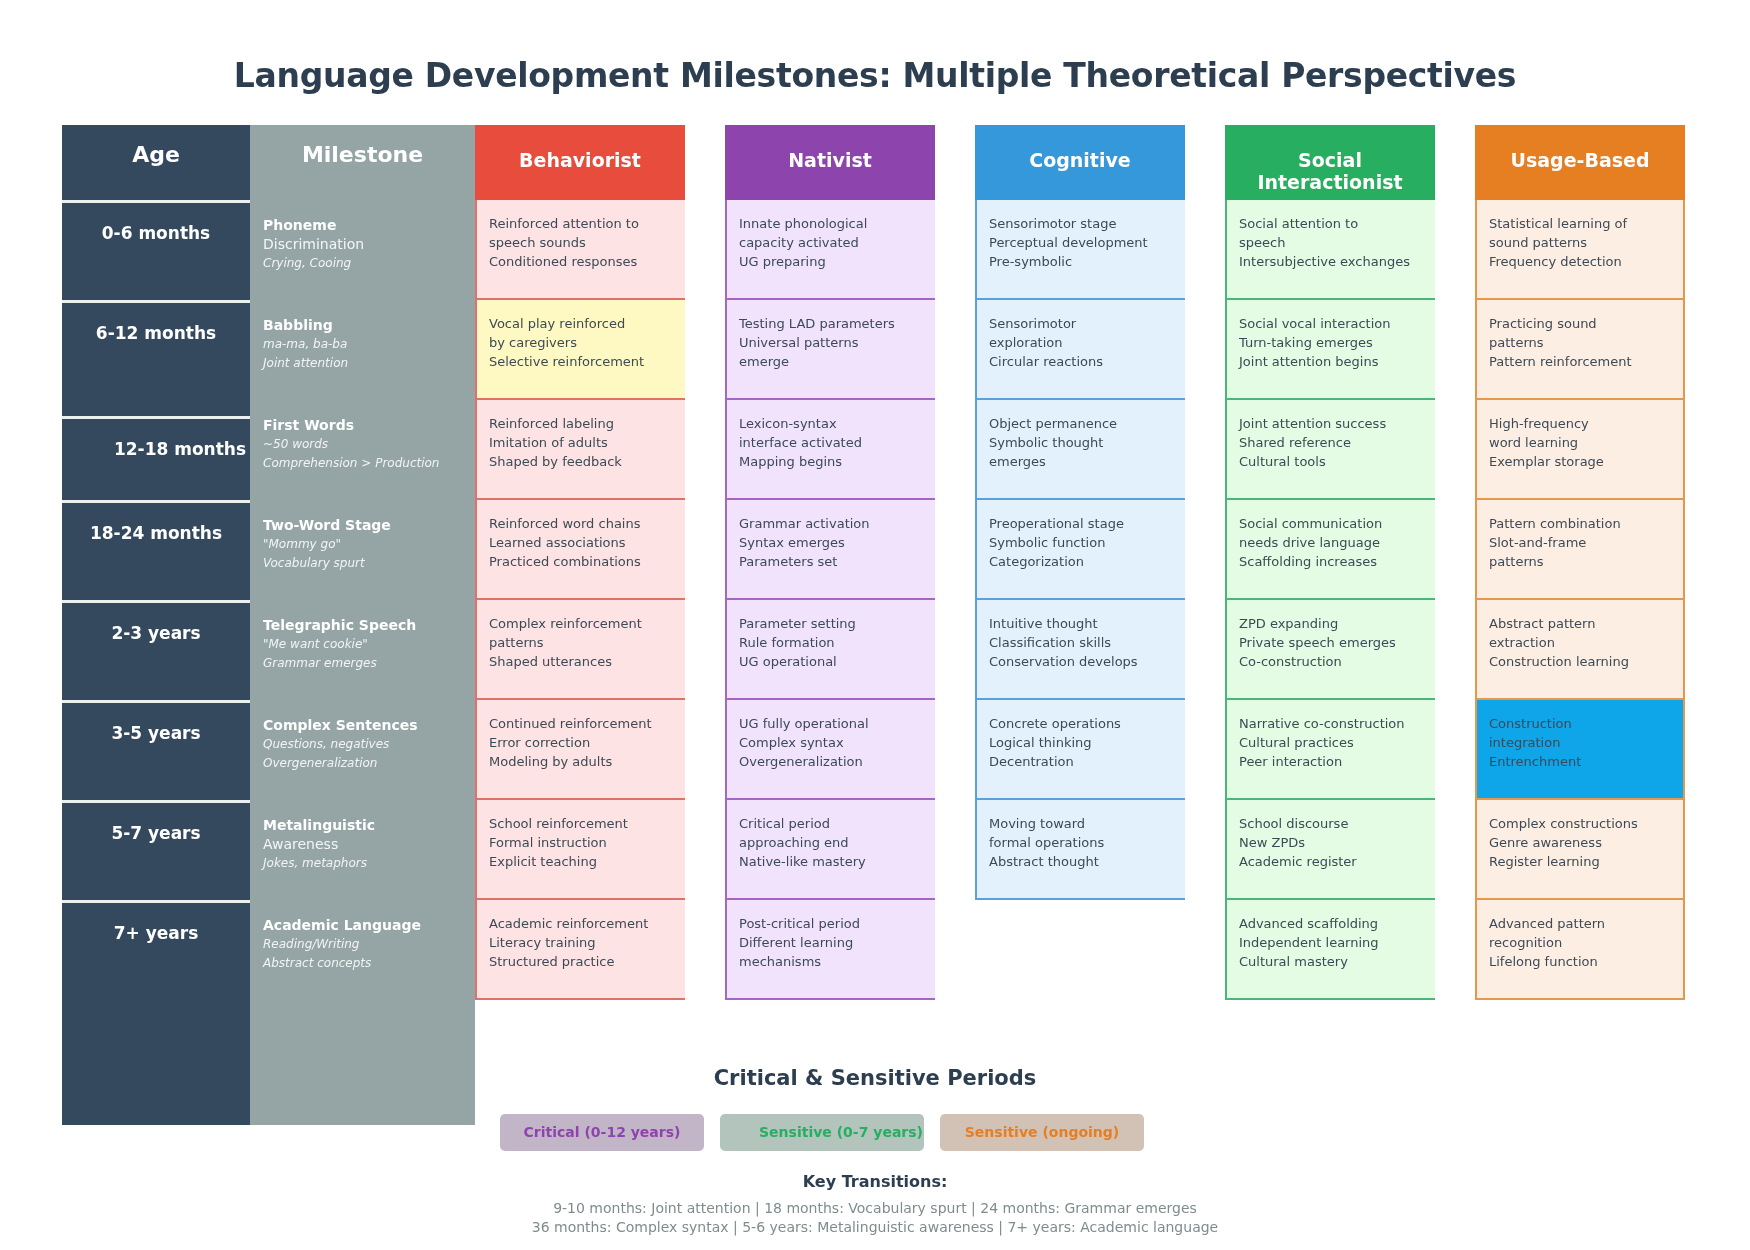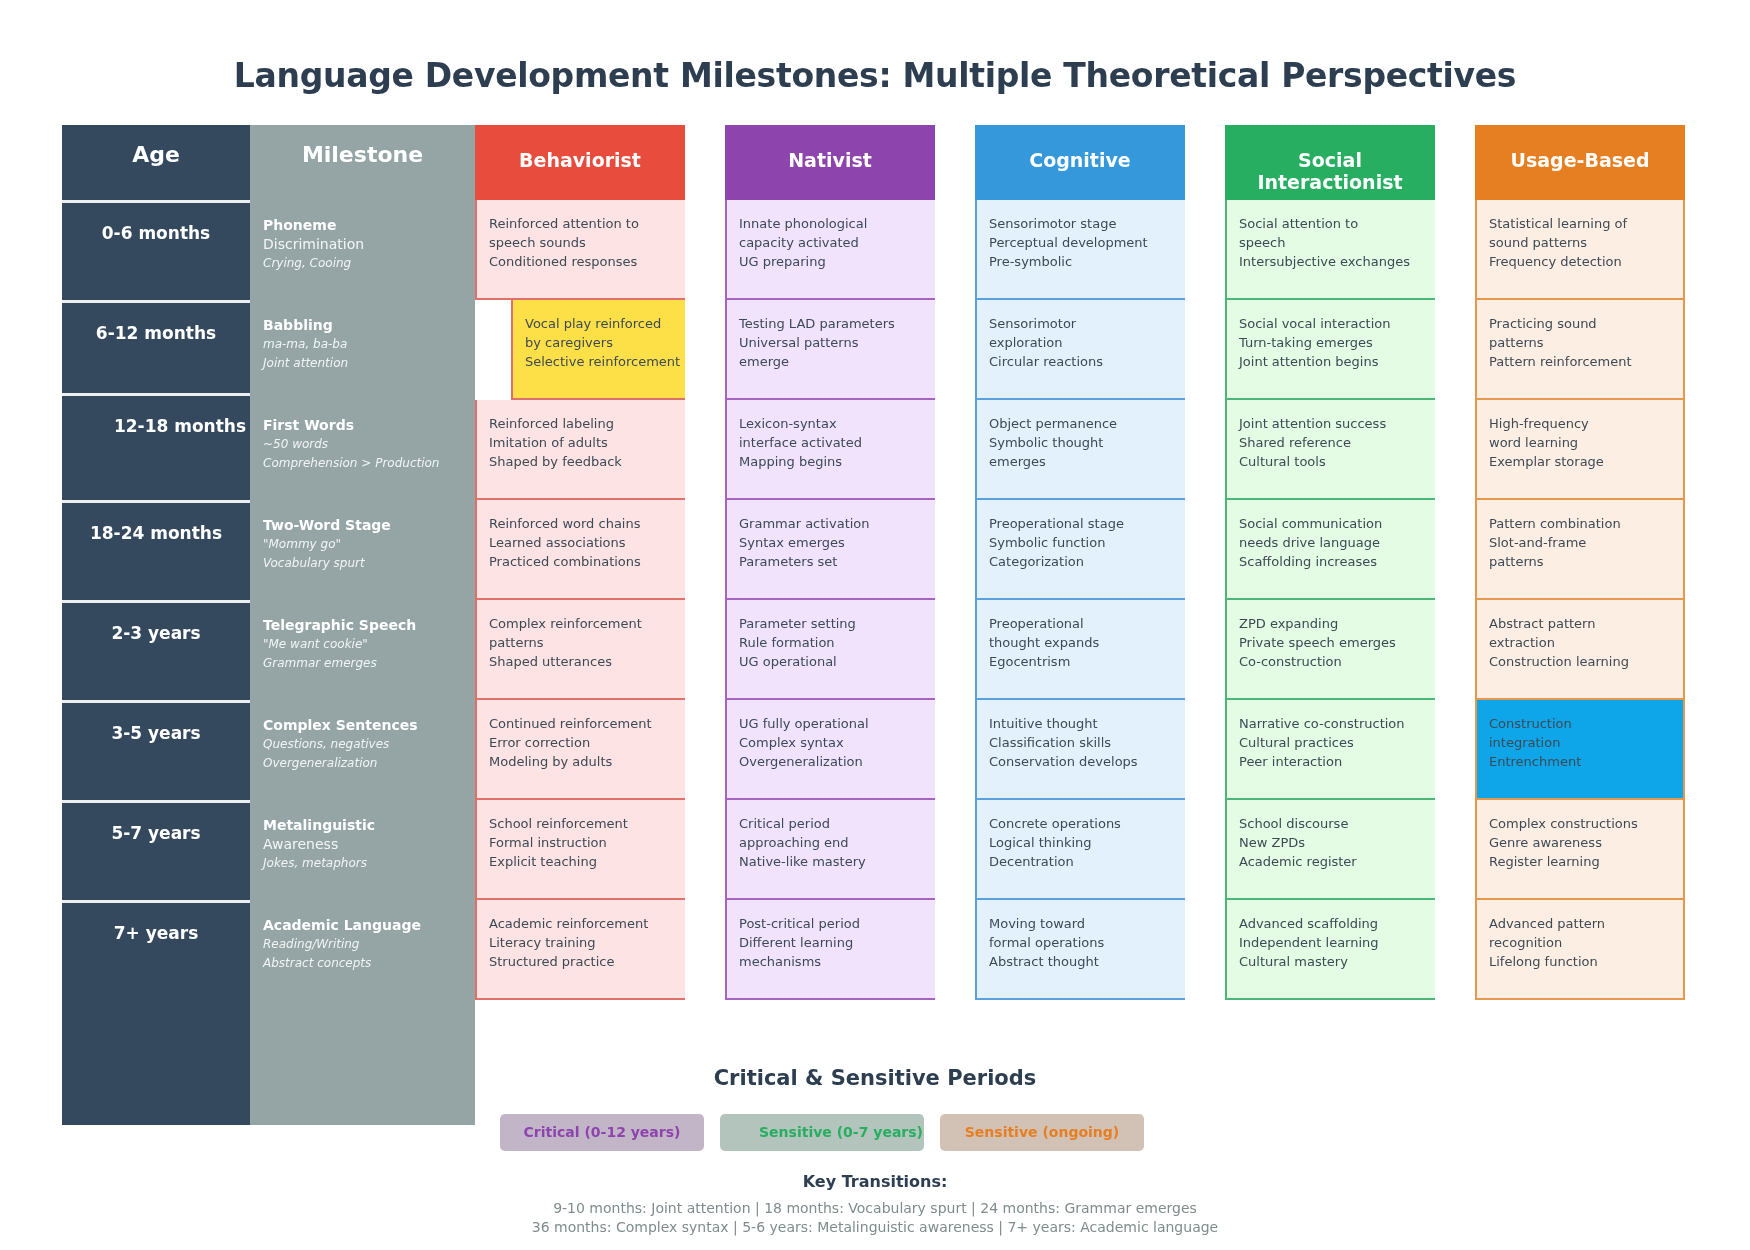--- a/index.html
+++ b/index.html
@@ -72,21 +72,21 @@
 </head>
 <body>
 
 <div class="title">Language Development Milestones: Multiple Theoretical Perspectives</div>
 
 <div class="age-col">
   <div class="age-head">Age</div>
   <div id="age-cells">
       <div class="age-cell" style="top: 75px;">0-6 months</div>
       <div class="age-cell" style="top: 175px;">6-12 months</div>
-      <div class="age-cell" style="top: 268px; padding-left: 48px;">12-18 months</div>
+      <div class="age-cell" style="top: 291px; padding-left: 48px;">12-18 months</div>
       <div class="age-cell" style="top: 375px;">18-24 months</div>
       <div class="age-cell" style="top: 475px;">2-3 years</div>
       <div class="age-cell" style="top: 575px;">3-5 years</div>
       <div class="age-cell" style="top: 675px;">5-7 years</div>
       <div class="age-cell" style="top: 775px;">7+ years</div>
     </div>
 </div>
 
 <div class="ms-col">
   <div class="ms-head">Milestone</div>
@@ -135,21 +135,21 @@
 </div>
 
 <div id="theory-grid">
     <div class="theory-col" style="left: 475px;">
       <div class="theory-head" style="background: rgb(231, 76, 60);">Behaviorist</div>
       <div class="theory-cell" style="background: rgb(253, 227, 227); border-color: rgb(224, 112, 106);">
         <div>Reinforced attention to</div>
         <div>speech sounds</div>
         <div>Conditioned responses</div>
       </div>
-      <div class="theory-cell" style="background: #fde047; border-color: rgb(224, 112, 106); margin-left: 36px;">
+      <div class="theory-cell" style="background: #fef9c3; border-color: rgb(224, 112, 106);">
         <div>Vocal play reinforced</div>
         <div>by caregivers</div>
         <div>Selective reinforcement</div>
       </div>
       <div class="theory-cell" style="background: rgb(253, 227, 227); border-color: rgb(224, 112, 106);">
         <div>Reinforced labeling</div>
         <div>Imitation of adults</div>
         <div>Shaped by feedback</div>
       </div>
       <div class="theory-cell" style="background: rgb(253, 227, 227); border-color: rgb(224, 112, 106);">
@@ -235,25 +235,20 @@
       </div>
       <div class="theory-cell" style="background: rgb(227, 241, 253); border-color: rgb(91, 159, 219);">
         <div>Object permanence</div>
         <div>Symbolic thought</div>
         <div>emerges</div>
       </div>
       <div class="theory-cell" style="background: rgb(227, 241, 253); border-color: rgb(91, 159, 219);">
         <div>Preoperational stage</div>
         <div>Symbolic function</div>
         <div>Categorization</div>
-      </div>
-      <div class="theory-cell" style="background: rgb(227, 241, 253); border-color: rgb(91, 159, 219);">
-        <div>Preoperational</div>
-        <div>thought expands</div>
-        <div>Egocentrism</div>
       </div>
       <div class="theory-cell" style="background: rgb(227, 241, 253); border-color: rgb(91, 159, 219);">
         <div>Intuitive thought</div>
         <div>Classification skills</div>
         <div>Conservation develops</div>
       </div>
       <div class="theory-cell" style="background: rgb(227, 241, 253); border-color: rgb(91, 159, 219);">
         <div>Concrete operations</div>
         <div>Logical thinking</div>
         <div>Decentration</div>

